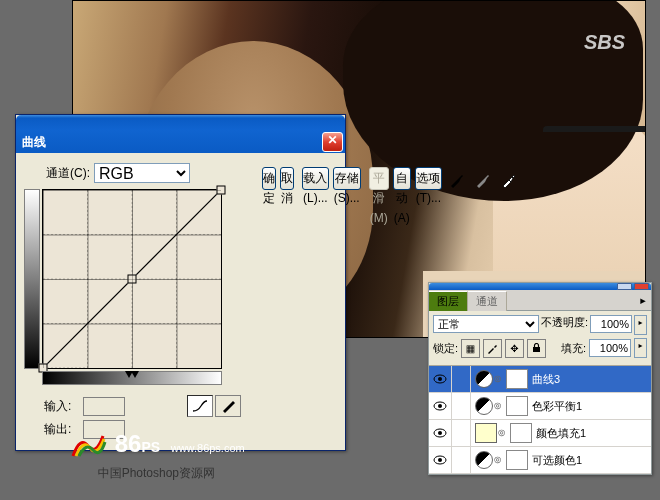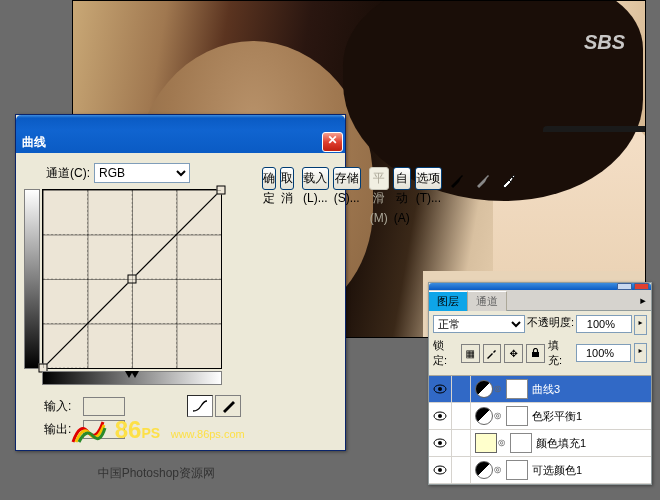--- a/index.html
+++ b/index.html
@@ -123,21 +123,21 @@
   }
   .channel-row {
     display: flex;
     align-items: center;
     gap: 4px;
     margin-bottom: 6px;
     padding-left: 22px;
   }
   .channel-row select {
     width: 96px;
-    font-size: 12px;
+    font-size: 16px;
     height: 20px;
     background: #fff;
     border: 1px solid #7f9db9;
   }
   .curves-area {
     display: flex;
     gap: 2px;
   }
   .vgrad {
     width: 14px;
@@ -287,22 +287,22 @@
     position: absolute;
     left: 68px;
     bottom: 18px;
     text-align: center;
     font-size: 12px;
     color: #333;
   }
   .watermark .logo86 {
     font-size: 24px;
     font-weight: bold;
-    color: #fde047;
-    margin-bottom: 18px;
+    color: #ffffff;
+    margin-bottom: 4px;
   }
   .watermark .swirl {
     display: inline-block;
     width: 40px;
     height: 30px;
     position: relative;
     vertical-align: middle;
   }
 
   
@@ -340,21 +340,21 @@
     display: flex;
     align-items: center;
     height: 20px;
     background: #d6d3ce;
     border-bottom: 1px solid #919b9c;
     font-size: 11px;
   }
   .pal-tab {
     padding: 2px 8px;
     border-right: 1px solid #aca899;
-    background: #0ea5e9;
+    background: #4d7c0f;
     border-top: 1px solid #fff;
     position: relative;
     top: 1px;
   }
   .pal-tab.inactive {
     background: #d6d3ce;
     color: #666;
   }
   .pal-menu {
     margin-left: auto;
@@ -380,21 +380,21 @@
     height: 18px;
     border: 1px solid #7f9db9;
     background: #fff;
   }
   .pct-box {
     width: 38px;
     height: 16px;
     border: 1px solid #7f9db9;
     background: #fff;
     text-align: right;
-    padding-right: 16px;
+    padding-right: 2px;
     line-height: 16px;
   }
   .arrow-btn {
     width: 11px;
     height: 18px;
     border: 1px solid #7f9db9;
     background: #ece9d8;
     text-align: center;
     line-height: 14px;
     font-size: 8px;

